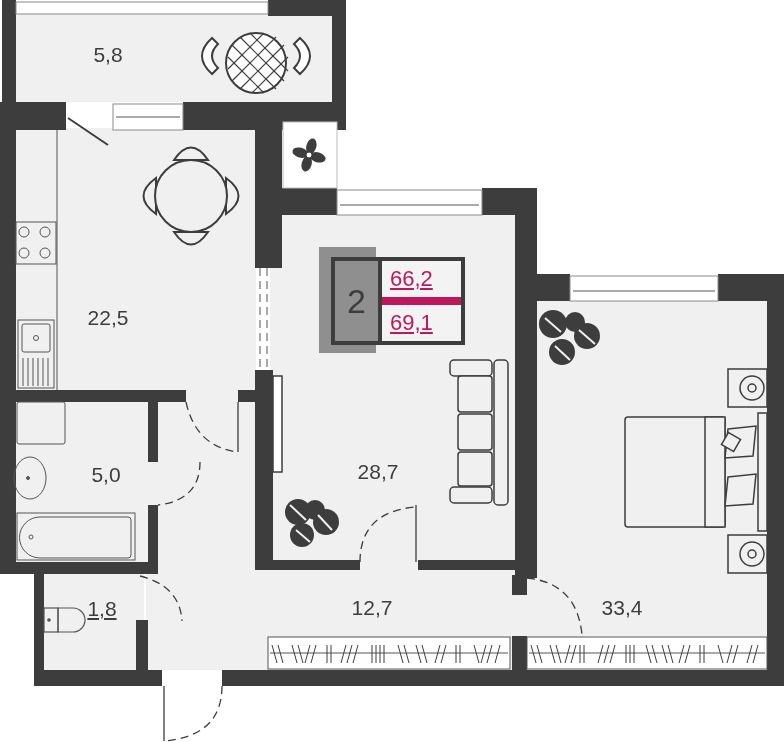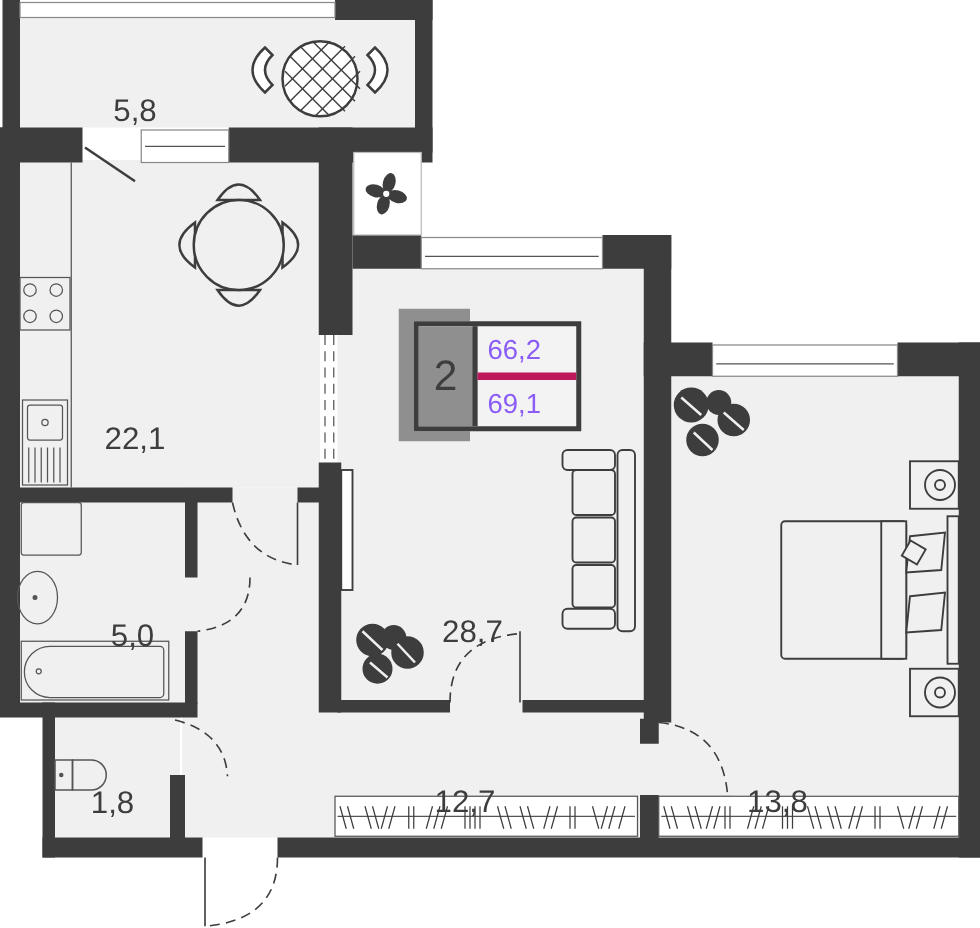--- a/index.html
+++ b/index.html
@@ -1,25 +1,25 @@
 <!DOCTYPE html>
 <html><head>
 <meta charset="utf-8">
 <style>
   html, body { margin: 0; padding: 0; background: #ffffff; }
   body { width: 784px; height: 742px; position: relative; overflow: hidden; font-family: "Liberation Sans", sans-serif; }
   svg { position: absolute; left: 0; top: 0; }
-  .area-label { position: absolute; font-family: "Liberation Sans", sans-serif; font-size: 25px; color: #3d3d3d; transform: translate(-50%, -50%); white-space: nowrap; margin-top: 34px; }
+  .area-label { position: absolute; font-family: "Liberation Sans", sans-serif; font-size: 21px; color: #3d3d3d; transform: translate(-50%, -50%); white-space: nowrap; }
   .badge { position: absolute; left: 319px; top: 247px; width: 146px; height: 106px; }
   .badge-shadow { position: absolute; left: 0; top: 0; width: 57px; height: 106px; background: #8f8f8f; }
   .badge-box { position: absolute; left: 12px; top: 10px; width: 134px; height: 88px; border: 4px solid #3d3d3d; box-sizing: border-box; display: flex; background: #f3f3f3; }
   .badge-rooms { width: 43px; background: #8f8f8f; border-right: 4px solid #3d3d3d; display: flex; align-items: center; justify-content: center; font-size: 34px; color: #3d3d3d; }
   .badge-areas { flex: 1; display: flex; flex-direction: column; }
-  .badge-area { flex: 1; display: flex; align-items: center; padding-left: 8px; font-size: 22px; color: #8b5cf6; }
-  .badge-area + .badge-area { border-top: 6px solid #be185d; text-align: right; }
+  .badge-area { flex: 1; display: flex; align-items: center; padding-left: 8px; font-size: 22px; color: #be185d; text-decoration: underline; }
+  .badge-area + .badge-area { border-top: 8px solid #be185d; text-align: right; }
 </style>
 </head>
 <body>
 
 <svg width="784" height="742" viewBox="0 0 784 742">
 
   <g fill="#f0f0f0">
     <rect x="14" y="14" width="318" height="88"></rect>
     <rect x="16" y="128" width="240" height="262"></rect>
     <rect x="270" y="215" width="245" height="348"></rect>
@@ -235,26 +235,26 @@
   <g stroke="#555" stroke-width="1" fill="#fff">
     <rect x="527" y="637" width="240" height="32"></rect>
     <line x1="529" y1="653" x2="765" y2="653"></line>
     <g stroke="#3d3d3d">
       <path d="M531 645 l5 18 M537 645 l5 18 M550 645 l5 18 M556 645 l5 18 M570 645 l-5 18 M576 645 l-5 18 M580 645 v18 M584 645 v18 M603 645 l-5 18 M609 645 l-5 18 M615 645 l-5 18 M626 645 v18 M630 645 v18 M634 645 v18 M646 645 l5 18 M652 645 l5 18 M662 645 l5 18 M668 645 l5 18 M684 645 l-5 18 M690 645 l-5 18 M700 645 v18 M704 645 v18 M718 645 l5 18 M732 645 l-5 18 M738 645 l-5 18 M752 645 l-5 18 M758 645 l-5 18"></path>
     </g>
   </g>
 </svg>
 
 <div class="area-label" style="left:108px; top:55px;">5,8</div>
-<div class="area-label" style="left:108px; top:318px;">22,1</div>
+<div class="area-label" style="left:108px; top:318px;">22,5</div>
 <div class="area-label" style="left:106px; top:475px;">5,0</div>
-<div class="area-label" style="left:90px; top:609px;">1,8</div>
+<div class="area-label" style="left:102px; top:609px;text-decoration:underline;">1,8</div>
 <div class="area-label" style="left:378px; top:472px;">28,7</div>
 <div class="area-label" style="left:372px; top:608px;">12,7</div>
-<div class="area-label" style="left:622px; top:608px;">13,8</div>
+<div class="area-label" style="left:622px; top:608px;">33,4</div>
 
 <div class="badge">
   <div class="badge-shadow"></div>
   <div class="badge-box">
     <div class="badge-rooms">2</div>
     <div class="badge-areas">
       <div class="badge-area">66,2</div>
       <div class="badge-area">69,1</div>
     </div>
   </div>

